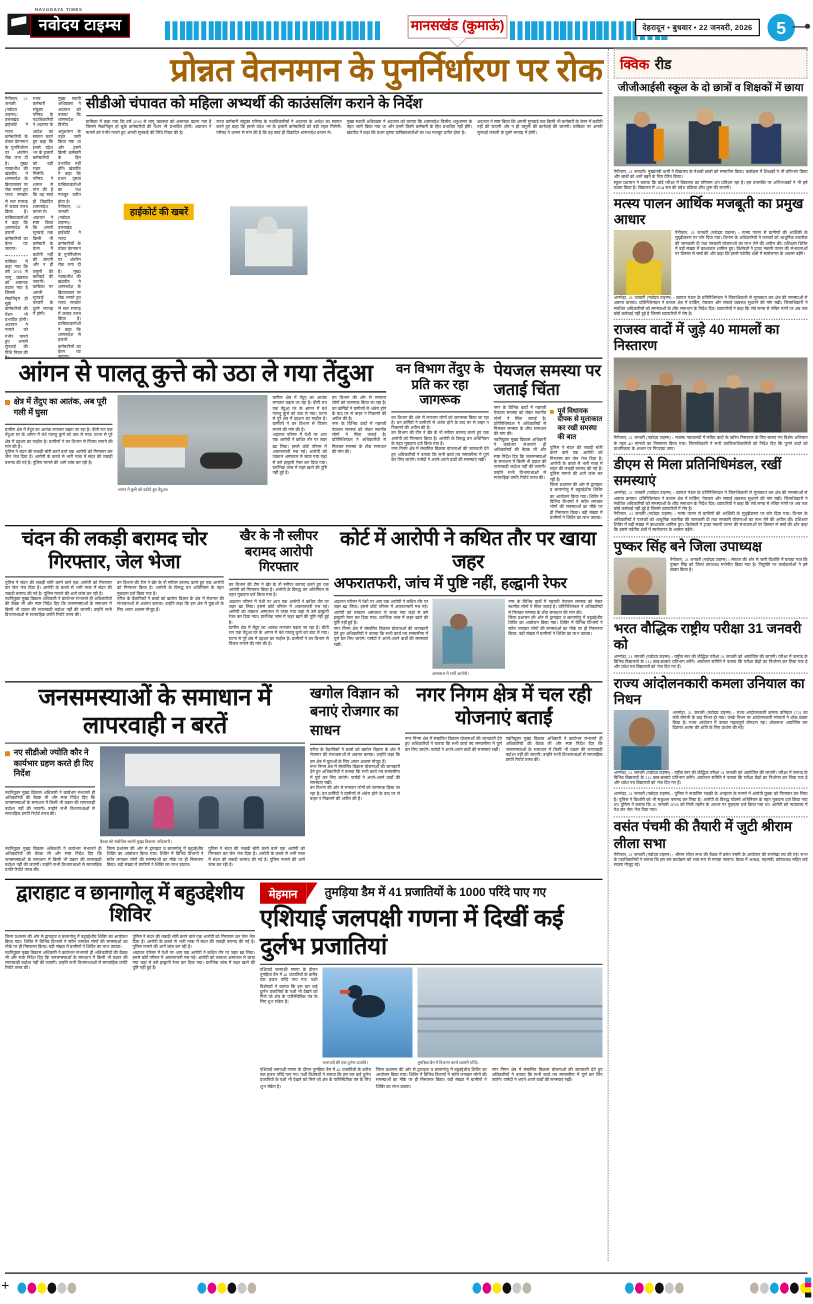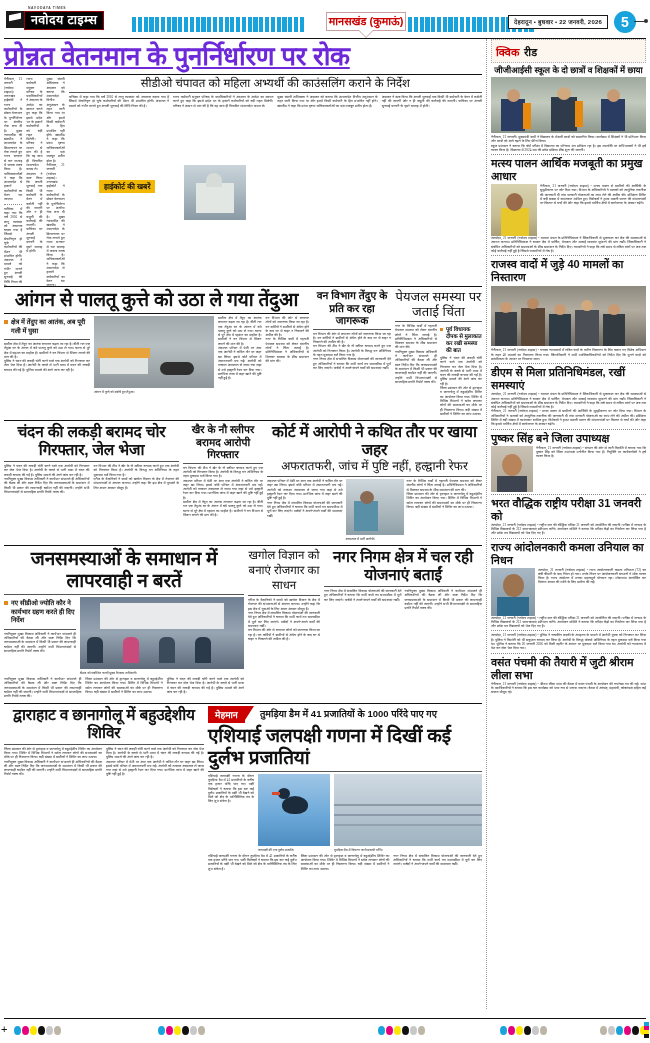--- a/index.html
+++ b/index.html
@@ -36,25 +36,25 @@
             background:#19a3dc; color:#fff; font-weight:bold; font-size:14px; text-align:center; line-height:22px; }
   .pageno-line { position:absolute; right:4px; top:21px; width:12px; height:1px; background:#333; }
   .pageno-dot { position:absolute; right:2px; top:19px; width:4px; height:4px; border-radius:50%; background:#333; }
 
   
   .body-area { position:relative; display:flex; width:650px; height:970px; padding:0 4px; gap:4px; }
   .main-col { width:478px; position:relative; }
   .side-col { width:160px; position:relative; border-left:1px dotted #999; padding-left:4px; }
 
   
-  .h-lead { font-size:26px; font-weight:bold; color:#6d28d9; letter-spacing:-.3px; line-height:30px;
-            padding:2px 0 1px 0; text-align:left;text-decoration:underline; }
+  .h-lead { font-size:26px; font-weight:bold; color:#a16207; letter-spacing:-.3px; line-height:30px;
+            padding:2px 0 1px 0; text-align:right; }
   .h-xl { font-size:19px; font-weight:bold; color:#111; line-height:22px; text-align:center; letter-spacing:-.2px; }
   .h-lg { font-size:15.5px; font-weight:bold; color:#111; line-height:18px; text-align:center; letter-spacing:-.2px; }
-  .h-md { font-size:13px; font-weight:normal; color:#111; line-height:15px; text-align:center; }
+  .h-md { font-size:13px; font-weight:bold; color:#111; line-height:15px; }
   .h-sm { font-size:10.5px; font-weight:bold; color:#111; line-height:12.5px; text-align:center; }
   .h-side { font-size:11px; font-weight:bold; color:#111; line-height:13px; }
   .h-side-sm { font-size:8.5px; font-weight:bold; color:#111; line-height:10px; }
 
   .rule { border-top:1px solid #111; margin:2px 0; }
   .rule-thin { border-top:1px solid #555; margin:2px 0; }
   .rule-dot { border-top:1px dotted #888; margin:2px 0; }
 
   
   .txt { font-size:3.4px; line-height:4.3px; color:#2b2b2b; text-align:justify; word-spacing:.2px;
@@ -211,21 +211,21 @@
             <div class="c">
                 <div class="txt">मुख्य स्थायी अधिवक्ता ने अदालत को बताया कि शासनादेश वित्तीय अनुशासन के तहत जारी किया गया था और इसमें किसी कर्मचारी के हित प्रभावित नहीं होंगे। खंडपीठ ने कहा कि प्रथम दृष्टया याचिकाकर्ताओं का पक्ष मजबूत प्रतीत होता है।</div>
               </div>
             <div class="c">
                 <div class="txt">अदालत ने स्पष्ट किया कि अगली सुनवाई तक किसी भी कर्मचारी के वेतन में कटौती नहीं की जाएगी और न ही वसूली की कार्रवाई की जाएगी। याचिका पर अगली सुनवाई फरवरी के दूसरे सप्ताह में होगी।</div>
               </div>
           </div>
         </div>
       </div>
 
-      <div style="position:absolute;left:95px;top:136px;">
+      <div style="position:absolute;left:95px;top:120px;">
         <span class="hk-tag">हाईकोर्ट की खबरें</span>
       </div>
       <div class="photo" style="position:absolute;left:180px;top:126px;width:62px;height:55px;
            background:linear-gradient(#c9d4da 0%,#aebcc4 45%,#8a9aa4 100%);">
         <div style="position:absolute;left:12px;top:18px;width:38px;height:30px;background:#e3e7e4;"></div>
         <div style="position:absolute;left:22px;top:8px;width:16px;height:14px;background:#d8dcd8;border-radius:8px 8px 0 0;"></div>
       </div>
 
       <div class="rule" style="margin-top:54px;"></div>
 

